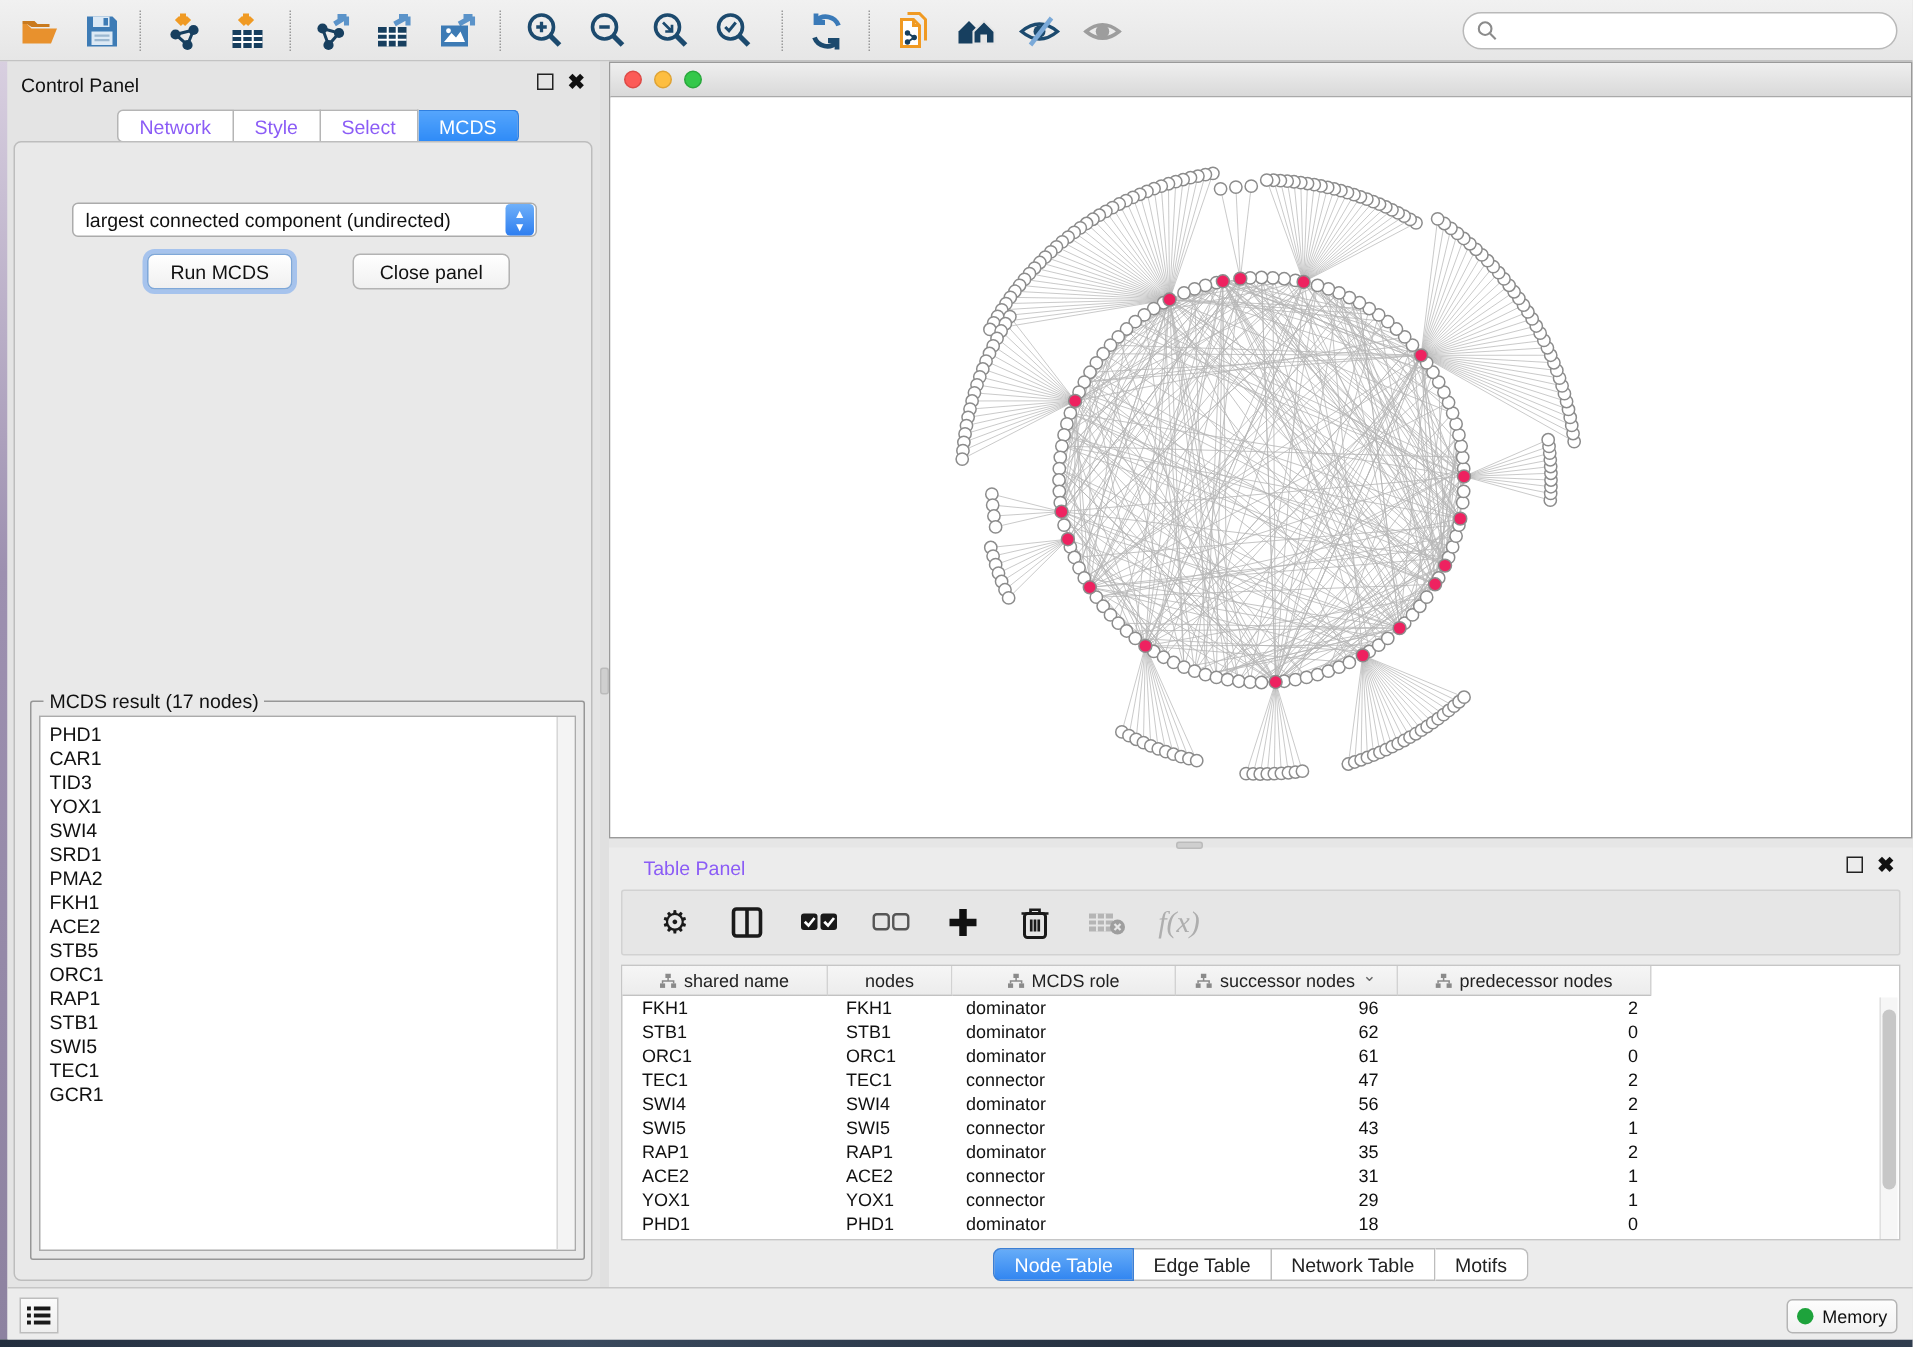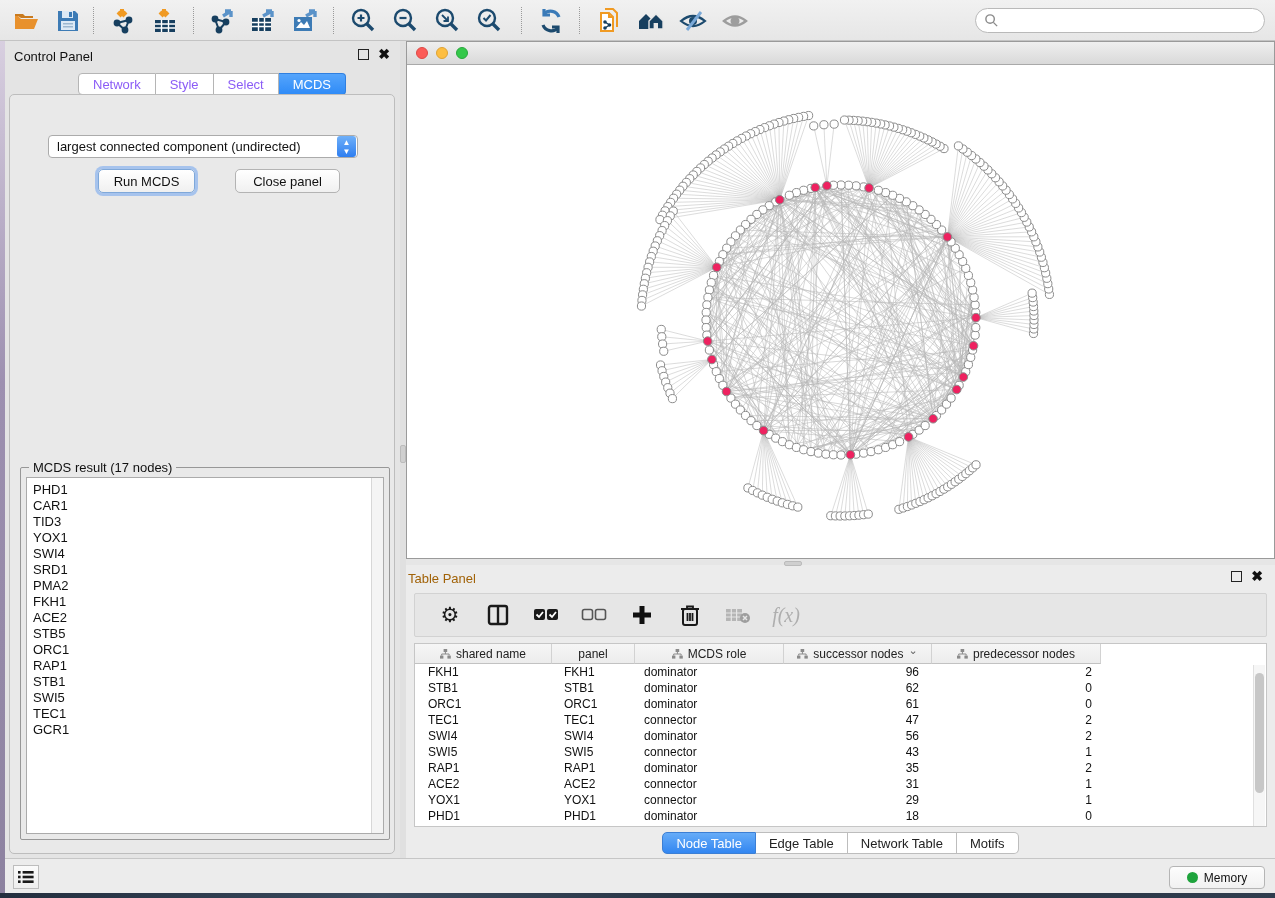--- a/index.html
+++ b/index.html
@@ -67,21 +67,21 @@
   
   #net-window { left:406px; top:41px; width:869px; height:518px; border:1px solid #9a9a9a; background:#fff; }
   #net-titlebar { position:absolute; left:0; top:0; width:100%; height:23px;
     background:linear-gradient(#efefef,#d9d9d9); border-bottom:1px solid #a9a9a9; }
   .light { position:absolute; top:5px; width:12px; height:12px; border-radius:50%; }
   #net-title { position:absolute; width:100%; top:22px; text-align:center; font-size:13px; color:#222; }
   #net-canvas { position:absolute; left:0; top:23px; width:867px; height:493px; background:#fff; }
 
   
   #table-panel { left:406px; top:565px; width:869px; height:293px; background:#ececec; }
-  #tp-title { position:absolute; left:2px; top:6px; font-size:13px; color:#a16207; }
+  #tp-title { position:absolute; left:23px; top:6px; font-size:13px; color:#8b5cf6; }
   #tp-toolbar { position:absolute; left:8px; top:28px; width:853px; height:44px;
     background:#e6e6e6; border:1px solid #d2d2d2; border-radius:2px; display:flex; align-items:center; }
   .tp-ico { margin-left:22px; display:flex; align-items:center; justify-content:center; width:26px; height:26px; }
   .fx { font-family:"Liberation Serif", serif; font-style:italic; font-size:20px; color:#aeaeae; }
   #grid { position:absolute; left:8px; top:78px; width:853px; height:184px; background:#fff; border:1px solid #c6c6c6; }
   #grid-head { display:flex; height:20px; }
   .gh-cell { background:linear-gradient(#f6f6f6,#ececec); border-right:1px solid #d2d2d2; border-bottom:1px solid #c2c2c2;
     display:flex; align-items:center; justify-content:center; gap:5px; font-size:12px; color:#222; }
   .gh-fill { flex:1; border-bottom:1px solid #fff; }
   .g-row { display:flex; height:16px; }
@@ -95,21 +95,21 @@
     background:#fff; border:1px solid #bdbdbd; border-left:none; color:#222; }
   .tp-tab:first-child { border-left:1px solid #bdbdbd; border-radius:5px 0 0 5px; }
   .tp-tab:last-child { border-radius:0 5px 5px 0; }
   .tp-tab.sel { background:linear-gradient(#66acf8,#3286f1); color:#fff; border-color:#3c7fd4; }
   #h-split-handle { position:absolute; left:378px; top:-4px; width:18px; height:5px; background:#cfcfcf; border:1px solid #bbb; border-radius:2px; }
 
   
   #status-bar { left:5px; top:858px; width:1270px; height:35px; background:#ececec; border-top:1px solid #c6c6c6; }
   #list-btn { position:absolute; left:8px; top:6px; width:26px; height:24px; background:linear-gradient(#fbfbfb,#eee);
     border:1px solid #bdbdbd; display:flex; align-items:center; justify-content:center; }
-  #memory-btn { position:absolute; right:10px; top:7px; width:96px; height:23px; background:linear-gradient(#fdfdfd,#f1f1f1);
+  #memory-btn { position:absolute; right:10px; top:7px; width:74px; height:23px; background:linear-gradient(#fdfdfd,#f1f1f1);
     border:1px solid #b5b5b5; border-radius:4px; display:flex; align-items:center; justify-content:center; gap:6px;
     font-size:12px; color:#111; }
   #memory-dot { width:11px; height:11px; border-radius:50%; background:#1ea33c; }
 </style>
 </head>
 <body>
 
 <div id="toolbar" class="abs">
   <span class="tb-icon" style="left:10px">
     <svg width="26" height="26" viewBox="0 0 26 26">
@@ -1217,21 +1217,21 @@
         <div class="gh-cell" style="width: 137px;">
           <svg width="11" height="10" viewBox="0 0 11 10">
             <rect x="3.6" y="0" width="3.6" height="3" fill="#8a8a8a"></rect>
             <rect x="0" y="6.6" width="3.4" height="3" fill="#8a8a8a"></rect>
             <rect x="7.4" y="6.6" width="3.4" height="3" fill="#8a8a8a"></rect>
             <path d="M5.4 3 V5 M1.7 6.6 V5 H9.1 V6.6" stroke="#8a8a8a" fill="none"></path>
           </svg>
           <span>shared name</span>
         </div>
         <div class="gh-cell" style="width: 83px;">
-          <span>panel</span>
+          <span>nodes</span>
         </div>
         <div class="gh-cell" style="width: 149px;">
           <svg width="11" height="10" viewBox="0 0 11 10">
             <rect x="3.6" y="0" width="3.6" height="3" fill="#8a8a8a"></rect>
             <rect x="0" y="6.6" width="3.4" height="3" fill="#8a8a8a"></rect>
             <rect x="7.4" y="6.6" width="3.4" height="3" fill="#8a8a8a"></rect>
             <path d="M5.4 3 V5 M1.7 6.6 V5 H9.1 V6.6" stroke="#8a8a8a" fill="none"></path>
           </svg>
           <span>MCDS role</span>
         </div>

